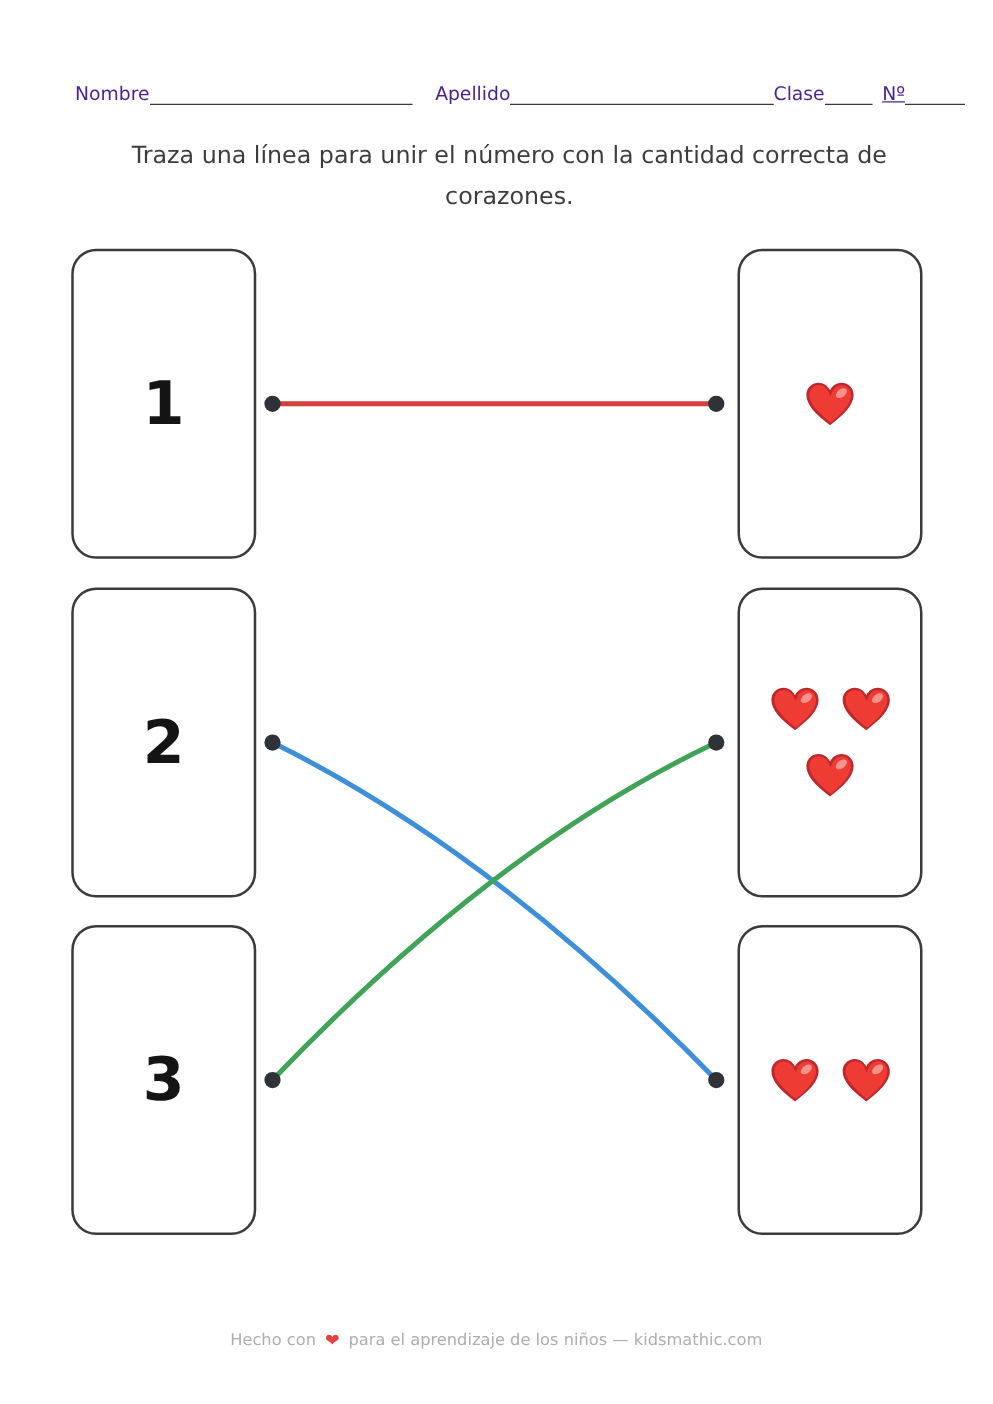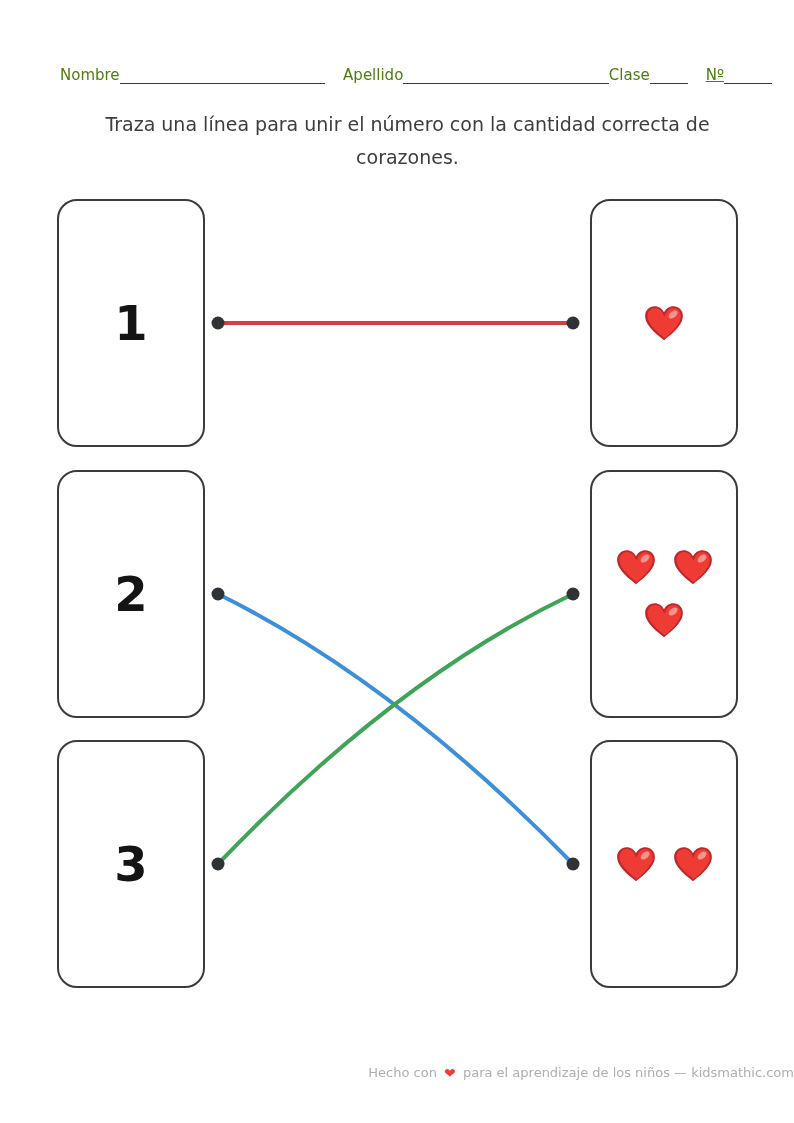--- a/index.html
+++ b/index.html
@@ -9,28 +9,28 @@
     font-family:"DejaVu Sans", sans-serif;
     position:relative;
     overflow:hidden;
     color:#2e2e2e;
   }
 
   
   .header-row {
     position:absolute; left:60px; top:66px; width:712px;
     display:flex; align-items:flex-end;
-    font-size:15px; color:#4d7c0f;
+    font-size:15px; color:#4c1d95;
   }
   .field-label { white-space:nowrap; line-height:18px; }
   .blank-line  { border-bottom:1.5px solid #3a3a3a; height:16px; }
   .grow        { flex:1; }
   .ml-sm { margin-left:18px; }
   .ml-md { }
-  .ml-lg { margin-left:18px;text-decoration:underline; }
+  .ml-lg { margin-left:8px;text-decoration:underline; }
   .w-clase { width:38px; }
   .w-num   { width:48px; }
 
   
   .title {
     position:absolute; top:108px; left:0; right:0;
     text-align:center;
     font-size:19px; line-height:33px;
     color:#3d3d3d;
     padding-left:21px;
@@ -69,21 +69,21 @@
 
   
   .overlay {
     position:absolute; left:0; top:0;
     pointer-events:none;
   }
 
   
   .footer {
     position:absolute; top:1064px; left:0; right:0;
-    text-align:right;
+    text-align:center;
     font-size:13px; color:#aeaeae;
   }
   .footer-heart { font-size:14px; margin:0 3px; position:relative; top:1px; }
 </style>
 </head>
 <body>
 
 <div class="header-row">
   <span class="field-label">Nombre</span>
   <span class="blank-line grow"></span>

